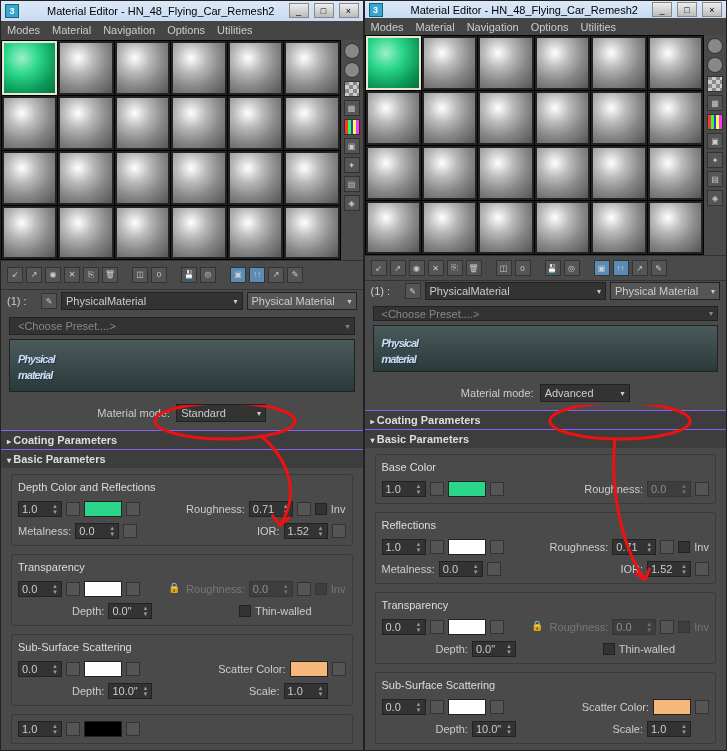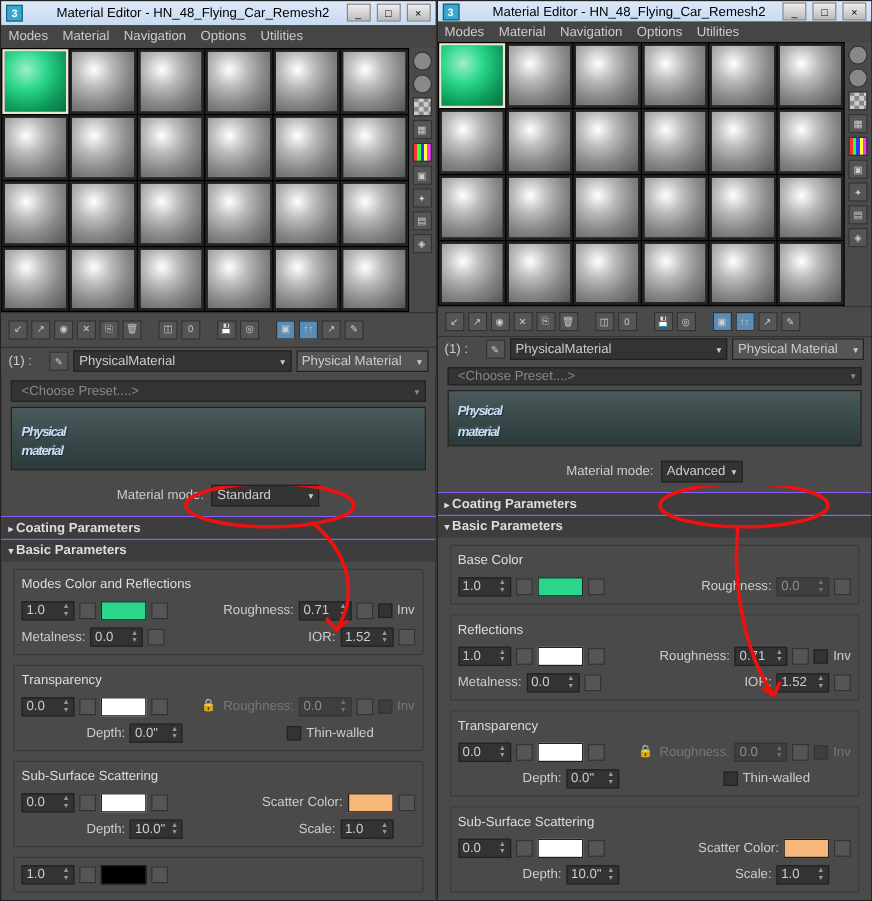--- a/index.html
+++ b/index.html
@@ -150,21 +150,21 @@
   </div>
 
   <div class="rollout">
     <div class="rollout-hdr">Coating Parameters</div>
   </div>
   <div class="rollout">
     <div class="rollout-hdr open">Basic Parameters</div>
     <div class="rollout-body">
 
       <div class="group-box">
-        <div class="group-label">Modes Color and Reflections</div>
+        <div class="group-label">Depth Color and Reflections</div>
         <div class="param-row">
           <div class="spinner">
               <span>1.0</span>
               <span class="arrows">▲<br>▼</span>
             </div>
           <div class="swatch-map"></div>
           <div class="swatch-sm" style="background:#2bd68a"></div>
           <div class="swatch-map"></div>
           <div class="spacer"></div>
           <span>Roughness:</span>
@@ -360,21 +360,21 @@
       </div>
   </div>
   <div class="preset-row dropdown">
       <span>&lt;Choose Preset....&gt;</span>
     </div>
   <div class="phys-logo">
     <div class="phys-logo-text"><span>Physical</span><br><span>material</span></div>
   </div>
   <div class="mode-row">
     <span>Material mode:</span>
-    <div class="dropdown" style="width:68px">
+    <div class="dropdown" style="width:90px">
         <span>Advanced</span>
       </div>
   </div>
 
   <div class="rollout">
     <div class="rollout-hdr">Coating Parameters</div>
   </div>
   <div class="rollout">
     <div class="rollout-hdr open">Basic Parameters</div>
     <div class="rollout-body">

